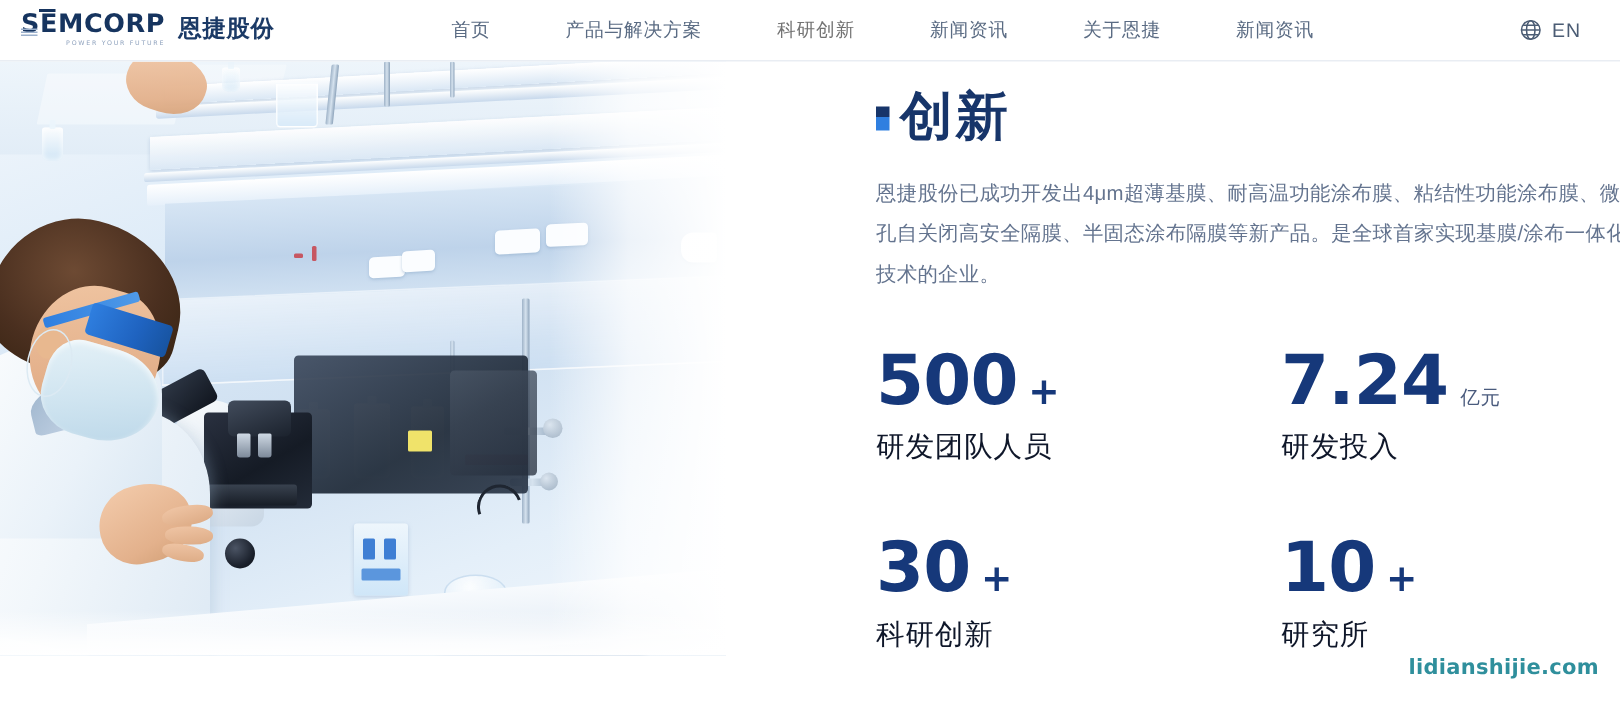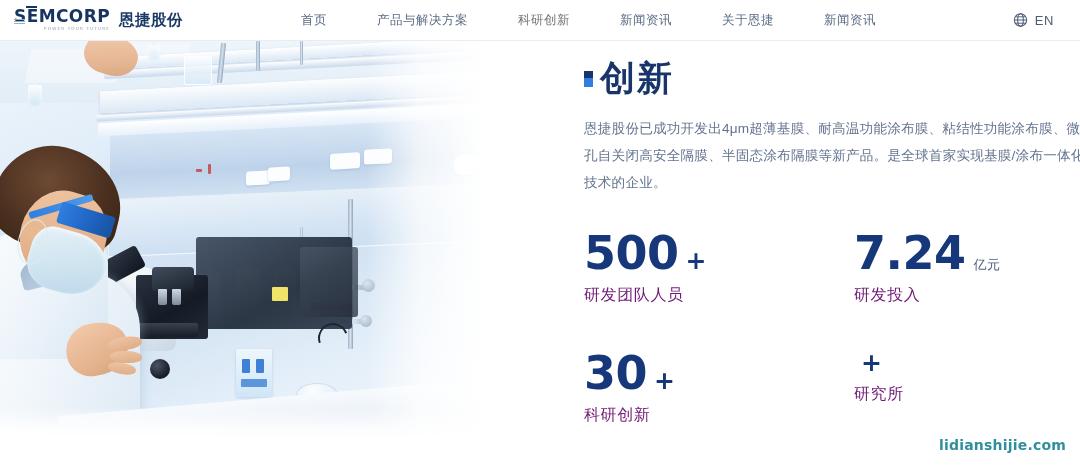--- a/index.html
+++ b/index.html
@@ -441,22 +441,22 @@
     line-height: 1;
   }
   .stat-unit {
     font-size: 13px;
     color: #4a5b7d;
     margin-left: 8px;
     letter-spacing: 0.5px;
   }
   .stat-label {
     margin-top: 9px;
-    font-size: 16px;
-    color: #701a75;
+    font-size: 19px;
+    color: #0f172a;
     letter-spacing: 0.6px;
   }
 
   .watermark {
     position: absolute;
     right: 14px;
     bottom: 14px;
     font-family: "DejaVu Sans", sans-serif;
     font-size: 14px;
     font-weight: 600;
@@ -640,20 +640,21 @@
       <div class="stat">
         <div class="stat-value">
           <span class="stat-num">30</span>
           <span class="stat-plus">+</span>
         </div>
         <div class="stat-label">科研创新</div>
       </div>
 
       <div class="stat">
         <div class="stat-value">
+          <span class="stat-num">10</span>
           <span class="stat-plus">+</span>
         </div>
         <div class="stat-label">研究所</div>
       </div>
 
     </div>
   </div>
 
   <div class="watermark">lidianshijie.com</div>
 

